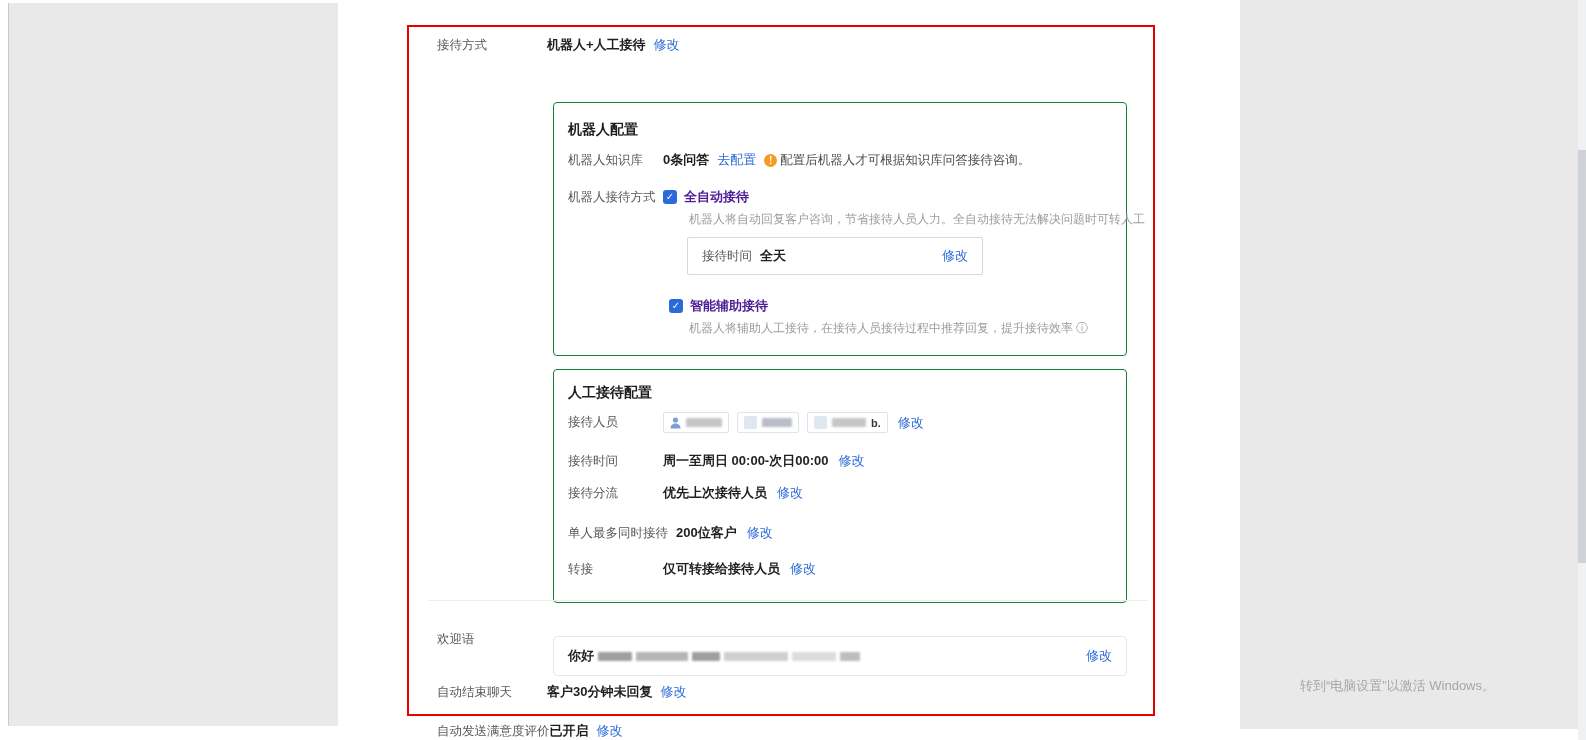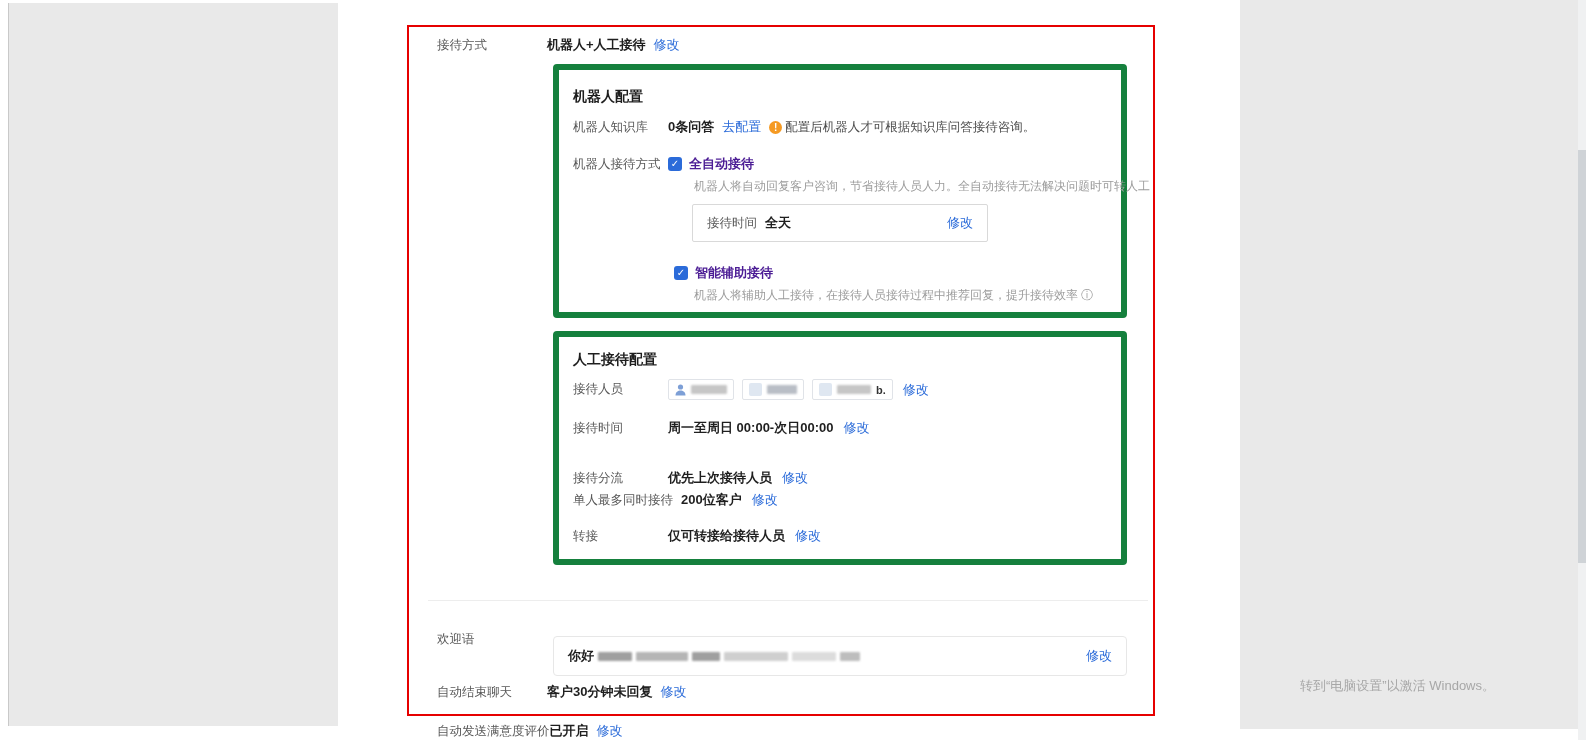--- a/index.html
+++ b/index.html
@@ -18,21 +18,21 @@
                 border:2px solid #e60000; pointer-events:none; }
 
   .row { position:absolute; display:flex; align-items:center; font-size:13px; color:#262626; white-space:nowrap;justify-content:center; }
   .label  { color:#595959; font-size:12.5px; }
   .lbl-outer { display:inline-block; min-width:110px; }
   .lbl-inner { display:inline-block; min-width:95px; }
   .value  { font-weight:bold; color:#1f1f1f; font-size:13px; }
   .link   { color:#2b6bd9; font-size:13px; cursor:pointer; text-decoration:none; }
   .gap8   { margin-left:8px; } .gap10 { margin-left:10px; }
 
-  .card { position:absolute; background:#ffffff; border:6px solid #15803d; border-radius:4px; }
+  .card { position:absolute; background:#ffffff; border:1px solid #15803d; border-radius:4px;margin-top:38px; }
   .card-title { position:absolute; font-size:14px; font-weight:bold; color:#1f1f1f; white-space:nowrap; }
 
   .desc { position:absolute; font-size:12px; color:#9c9c9c; white-space:nowrap; }
 
   .cb { display:inline-block; width:14px; height:14px; background:#2b6bd9; border-radius:3px;
         color:#fff; font-size:10px; line-height:14px; text-align:center; font-weight:bold; }
   .cb-title { font-weight:bold; color:#4c1d95; font-size:13px; margin-left:7px; }
 
   .warn-ic { display:inline-block; width:13px; height:13px; border-radius:50%; background:#f59a23;
              color:#fff; font-size:10px; font-weight:bold; line-height:13px; text-align:center; }
@@ -141,21 +141,21 @@
       </span>
       <a class="link gap10">修改</a>
     </div>
 
     <div class="row" style="left:14px; top:82px;">
       <span class="label lbl-inner">接待时间</span>
       <span class="value">周一至周日 00:00-次日00:00</span>
       <a class="link gap10">修改</a>
     </div>
 
-    <div class="row" style="left:14px; top:132px;">
+    <div class="row" style="left:14px; top:114px;">
       <span class="label lbl-inner">接待分流</span>
       <span class="value">优先上次接待人员</span>
       <a class="link gap10">修改</a>
     </div>
 
     <div class="row" style="left:14px; top:154px;">
       <span class="label lbl-inner">单人最多同时接待</span>
       <span class="value gap8">200位客户</span>
       <a class="link gap10">修改</a>
     </div>

